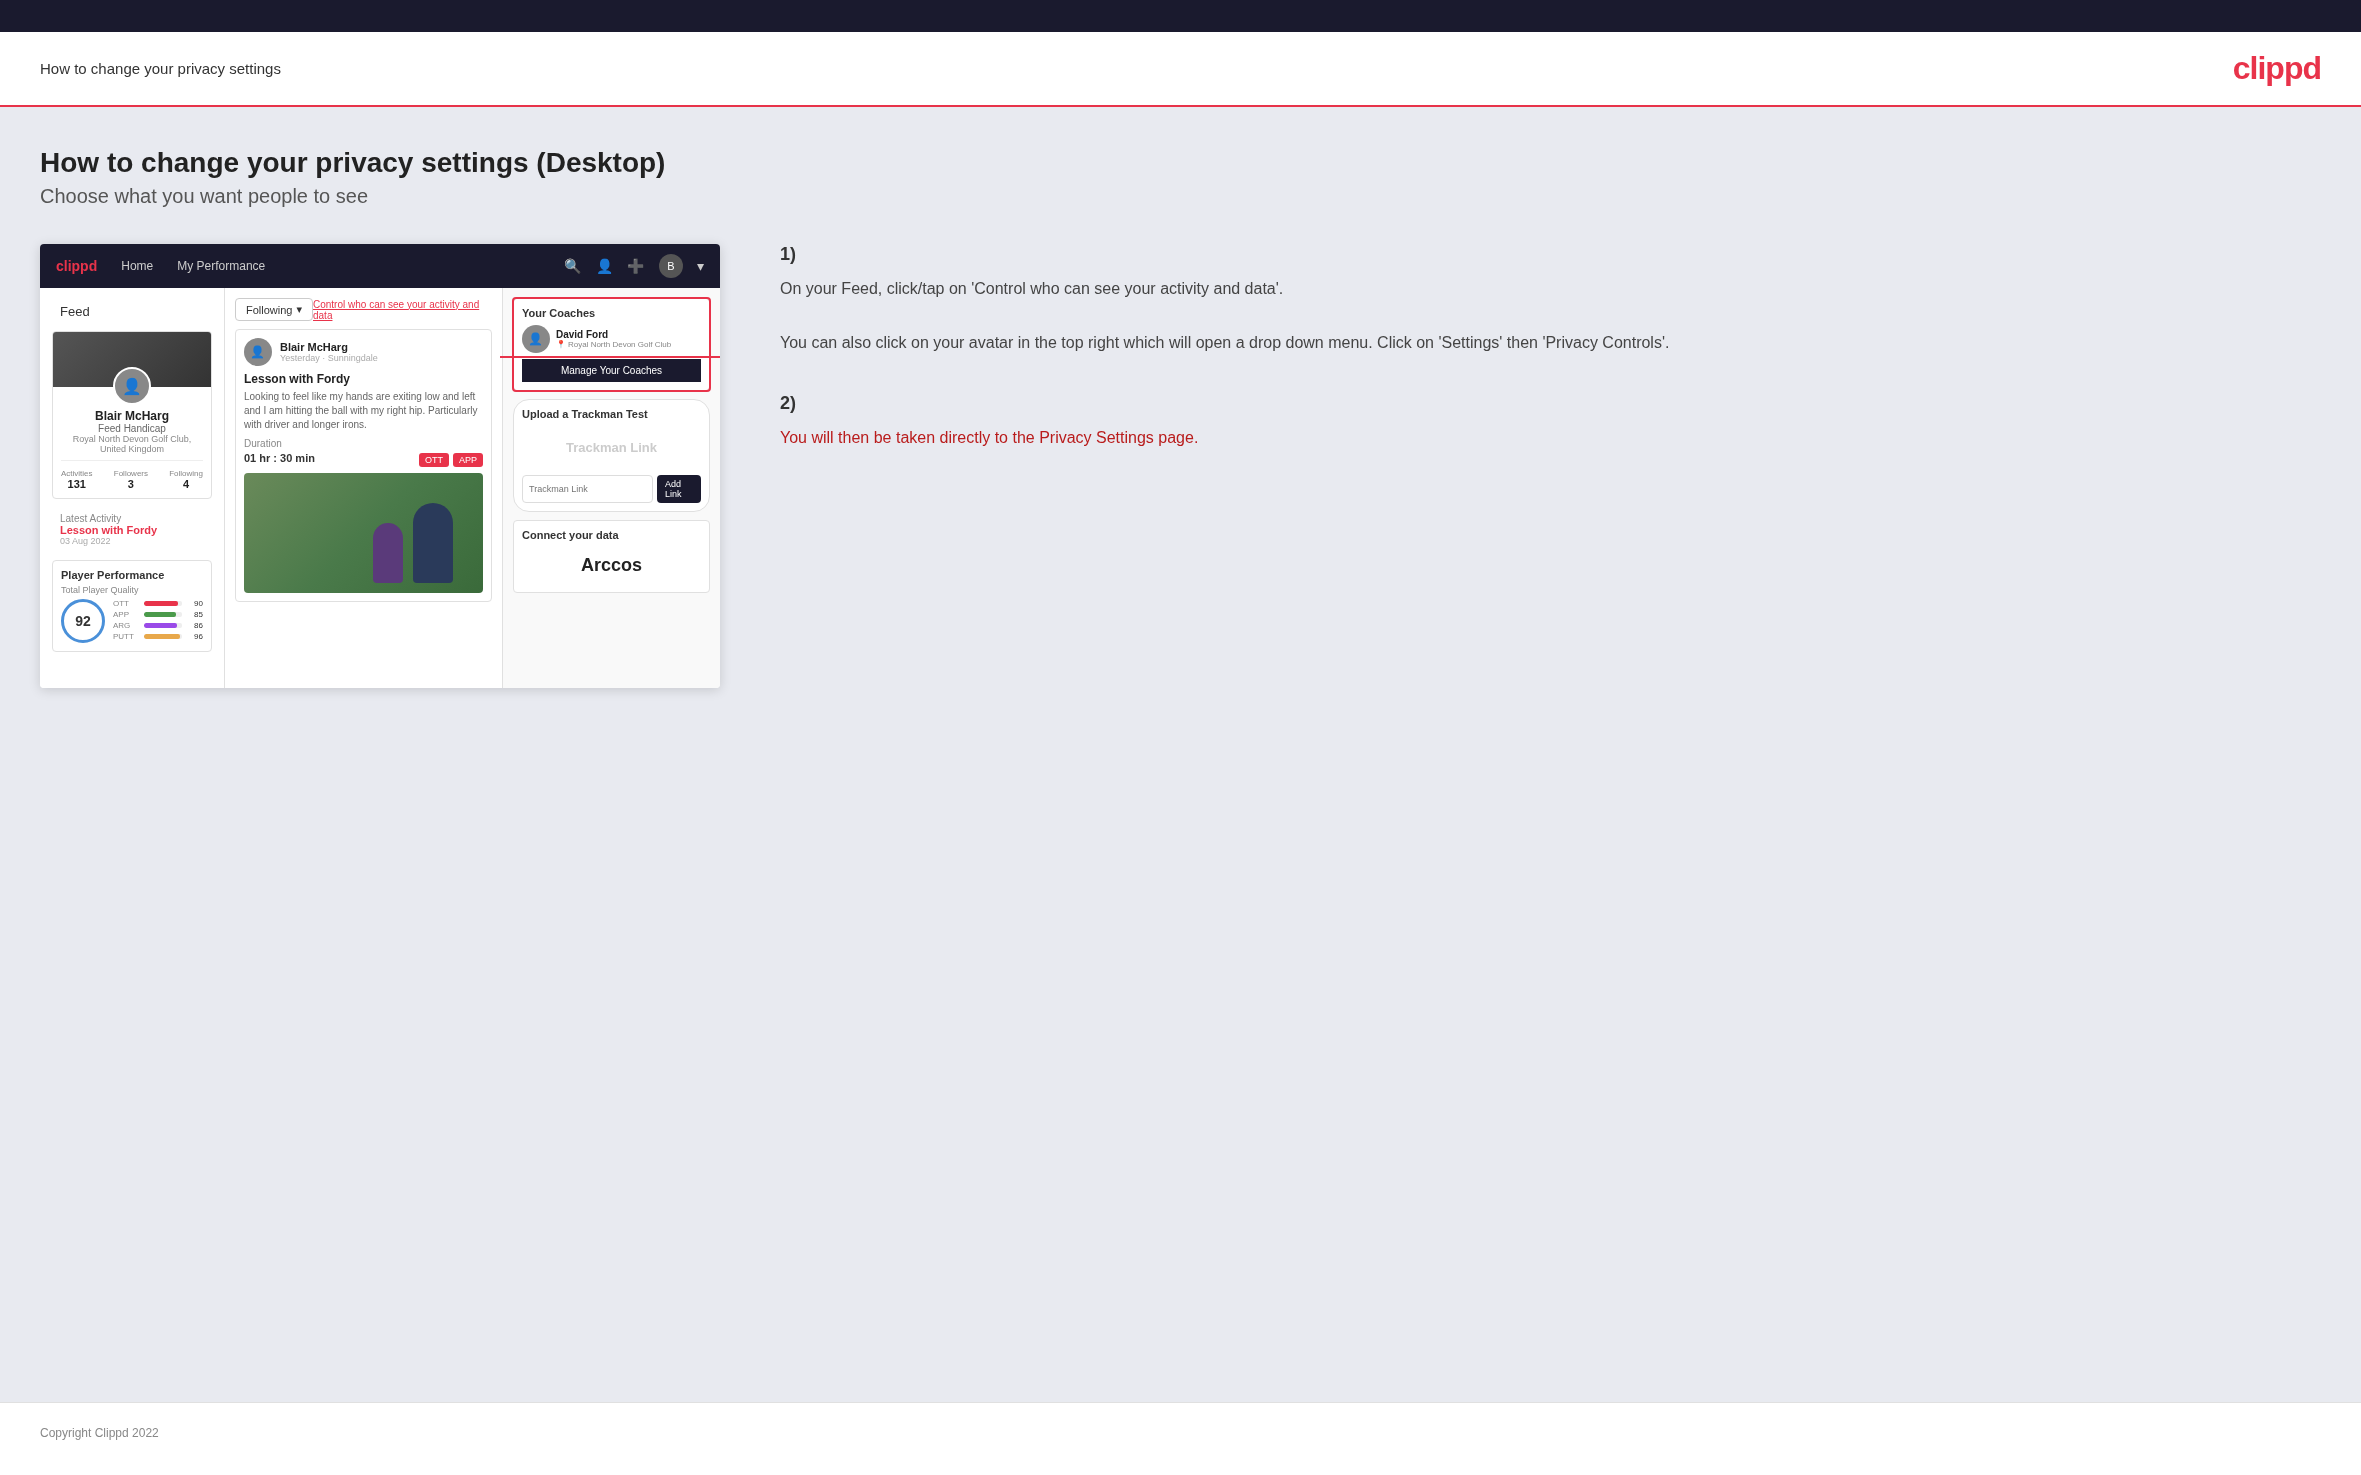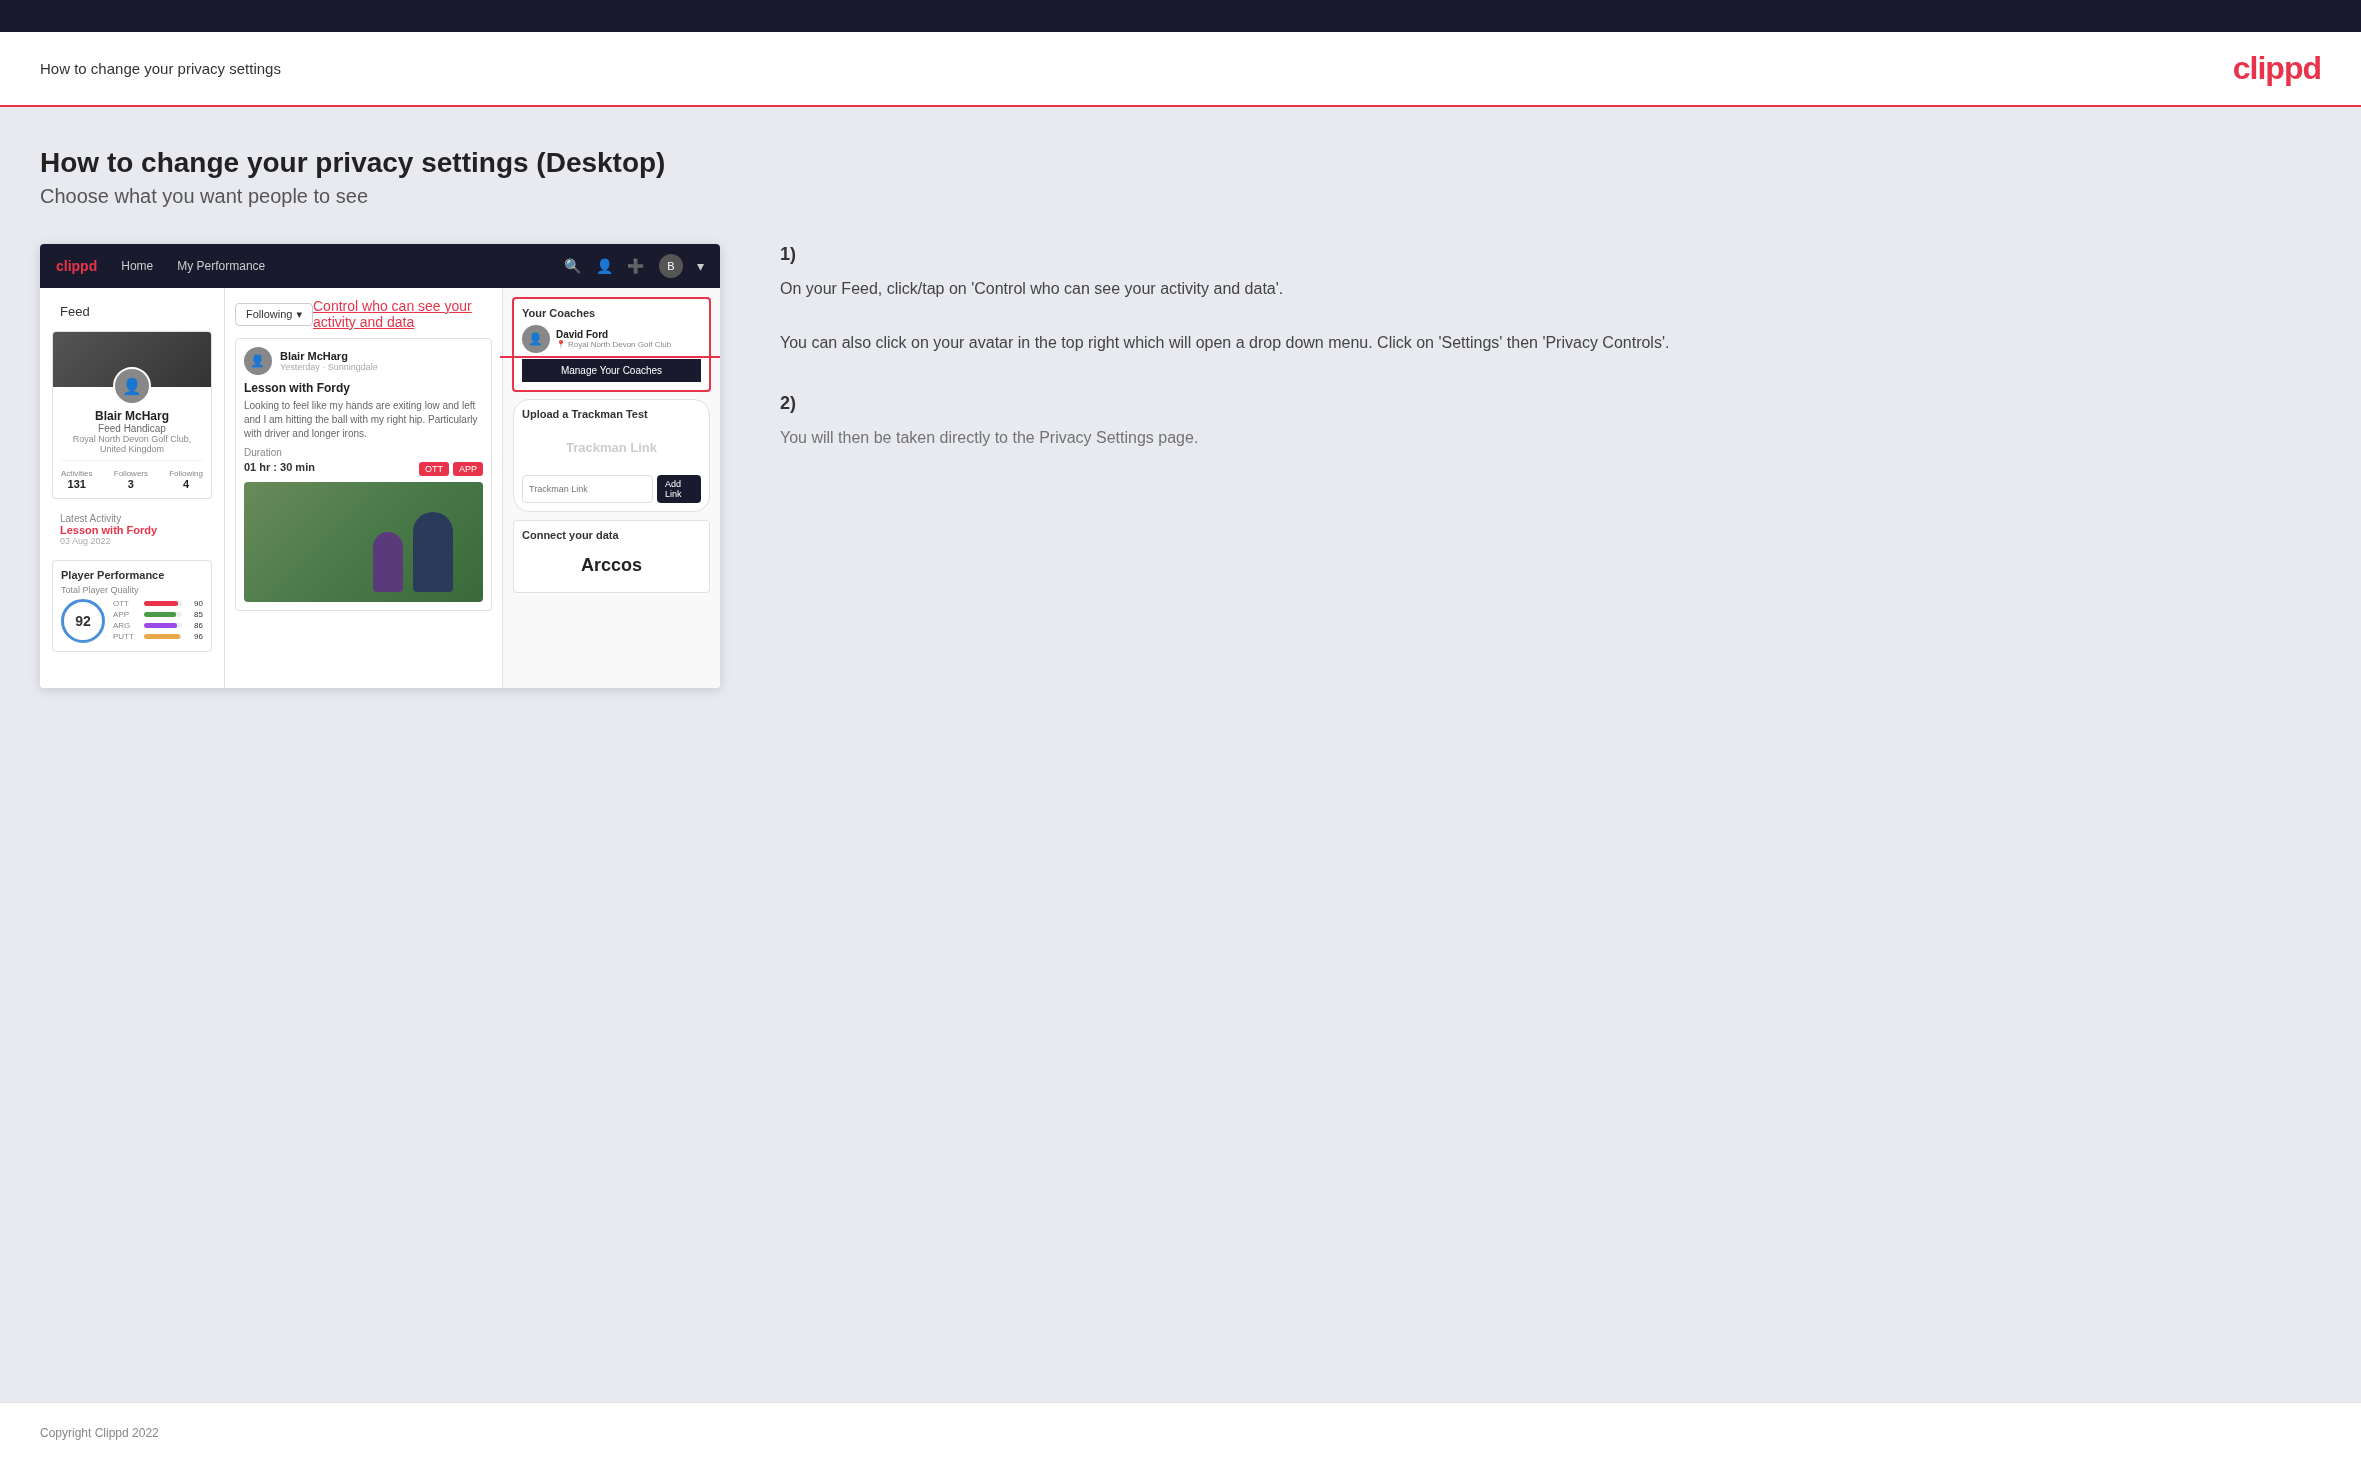--- a/index.html
+++ b/index.html
@@ -234,21 +234,21 @@
       border: 1px solid #ccc;
       border-radius: 4px;
       padding: 4px 10px;
       font-size: 11px;
       color: #333;
       display: flex;
       align-items: center;
       gap: 4px;
     }
     .control-link {
-      font-size: 14px;
+      font-size: 10px;
       color: #e8334a;
       text-decoration: underline;
       cursor: pointer;
     }
 
     .post-card {
       border: 1px solid #e0e0e0;
       border-radius: 4px;
       padding: 8px;
       margin-bottom: 8px;
@@ -603,21 +603,21 @@
       <div class="instruction-item">
         <div style="font-size:18px;font-weight:bold;color:#333;margin-bottom:10px;">1)</div>
         <div style="font-size:16px;color:#444;line-height:1.7;">
           On your Feed, click/tap on 'Control who can see your activity and data'.<br><br>
           You can also click on your avatar in the top right which will open a drop down menu. Click on 'Settings' then 'Privacy Controls'.
         </div>
       </div>
 
       <div class="instruction-item">
         <div style="font-size:18px;font-weight:bold;color:#333;margin-bottom:10px;">2)</div>
-        <div style="font-size:16px;color:#737373;line-height:1.7;">
+        <div style="font-size:16px;color:#b91c1c;line-height:1.7;">
           You will then be taken directly to the Privacy Settings page.
         </div>
       </div>
 
     </div>
   </div>
 </div>
 
 <div class="footer">
   <span class="footer-text">Copyright Clippd 2022</span>

